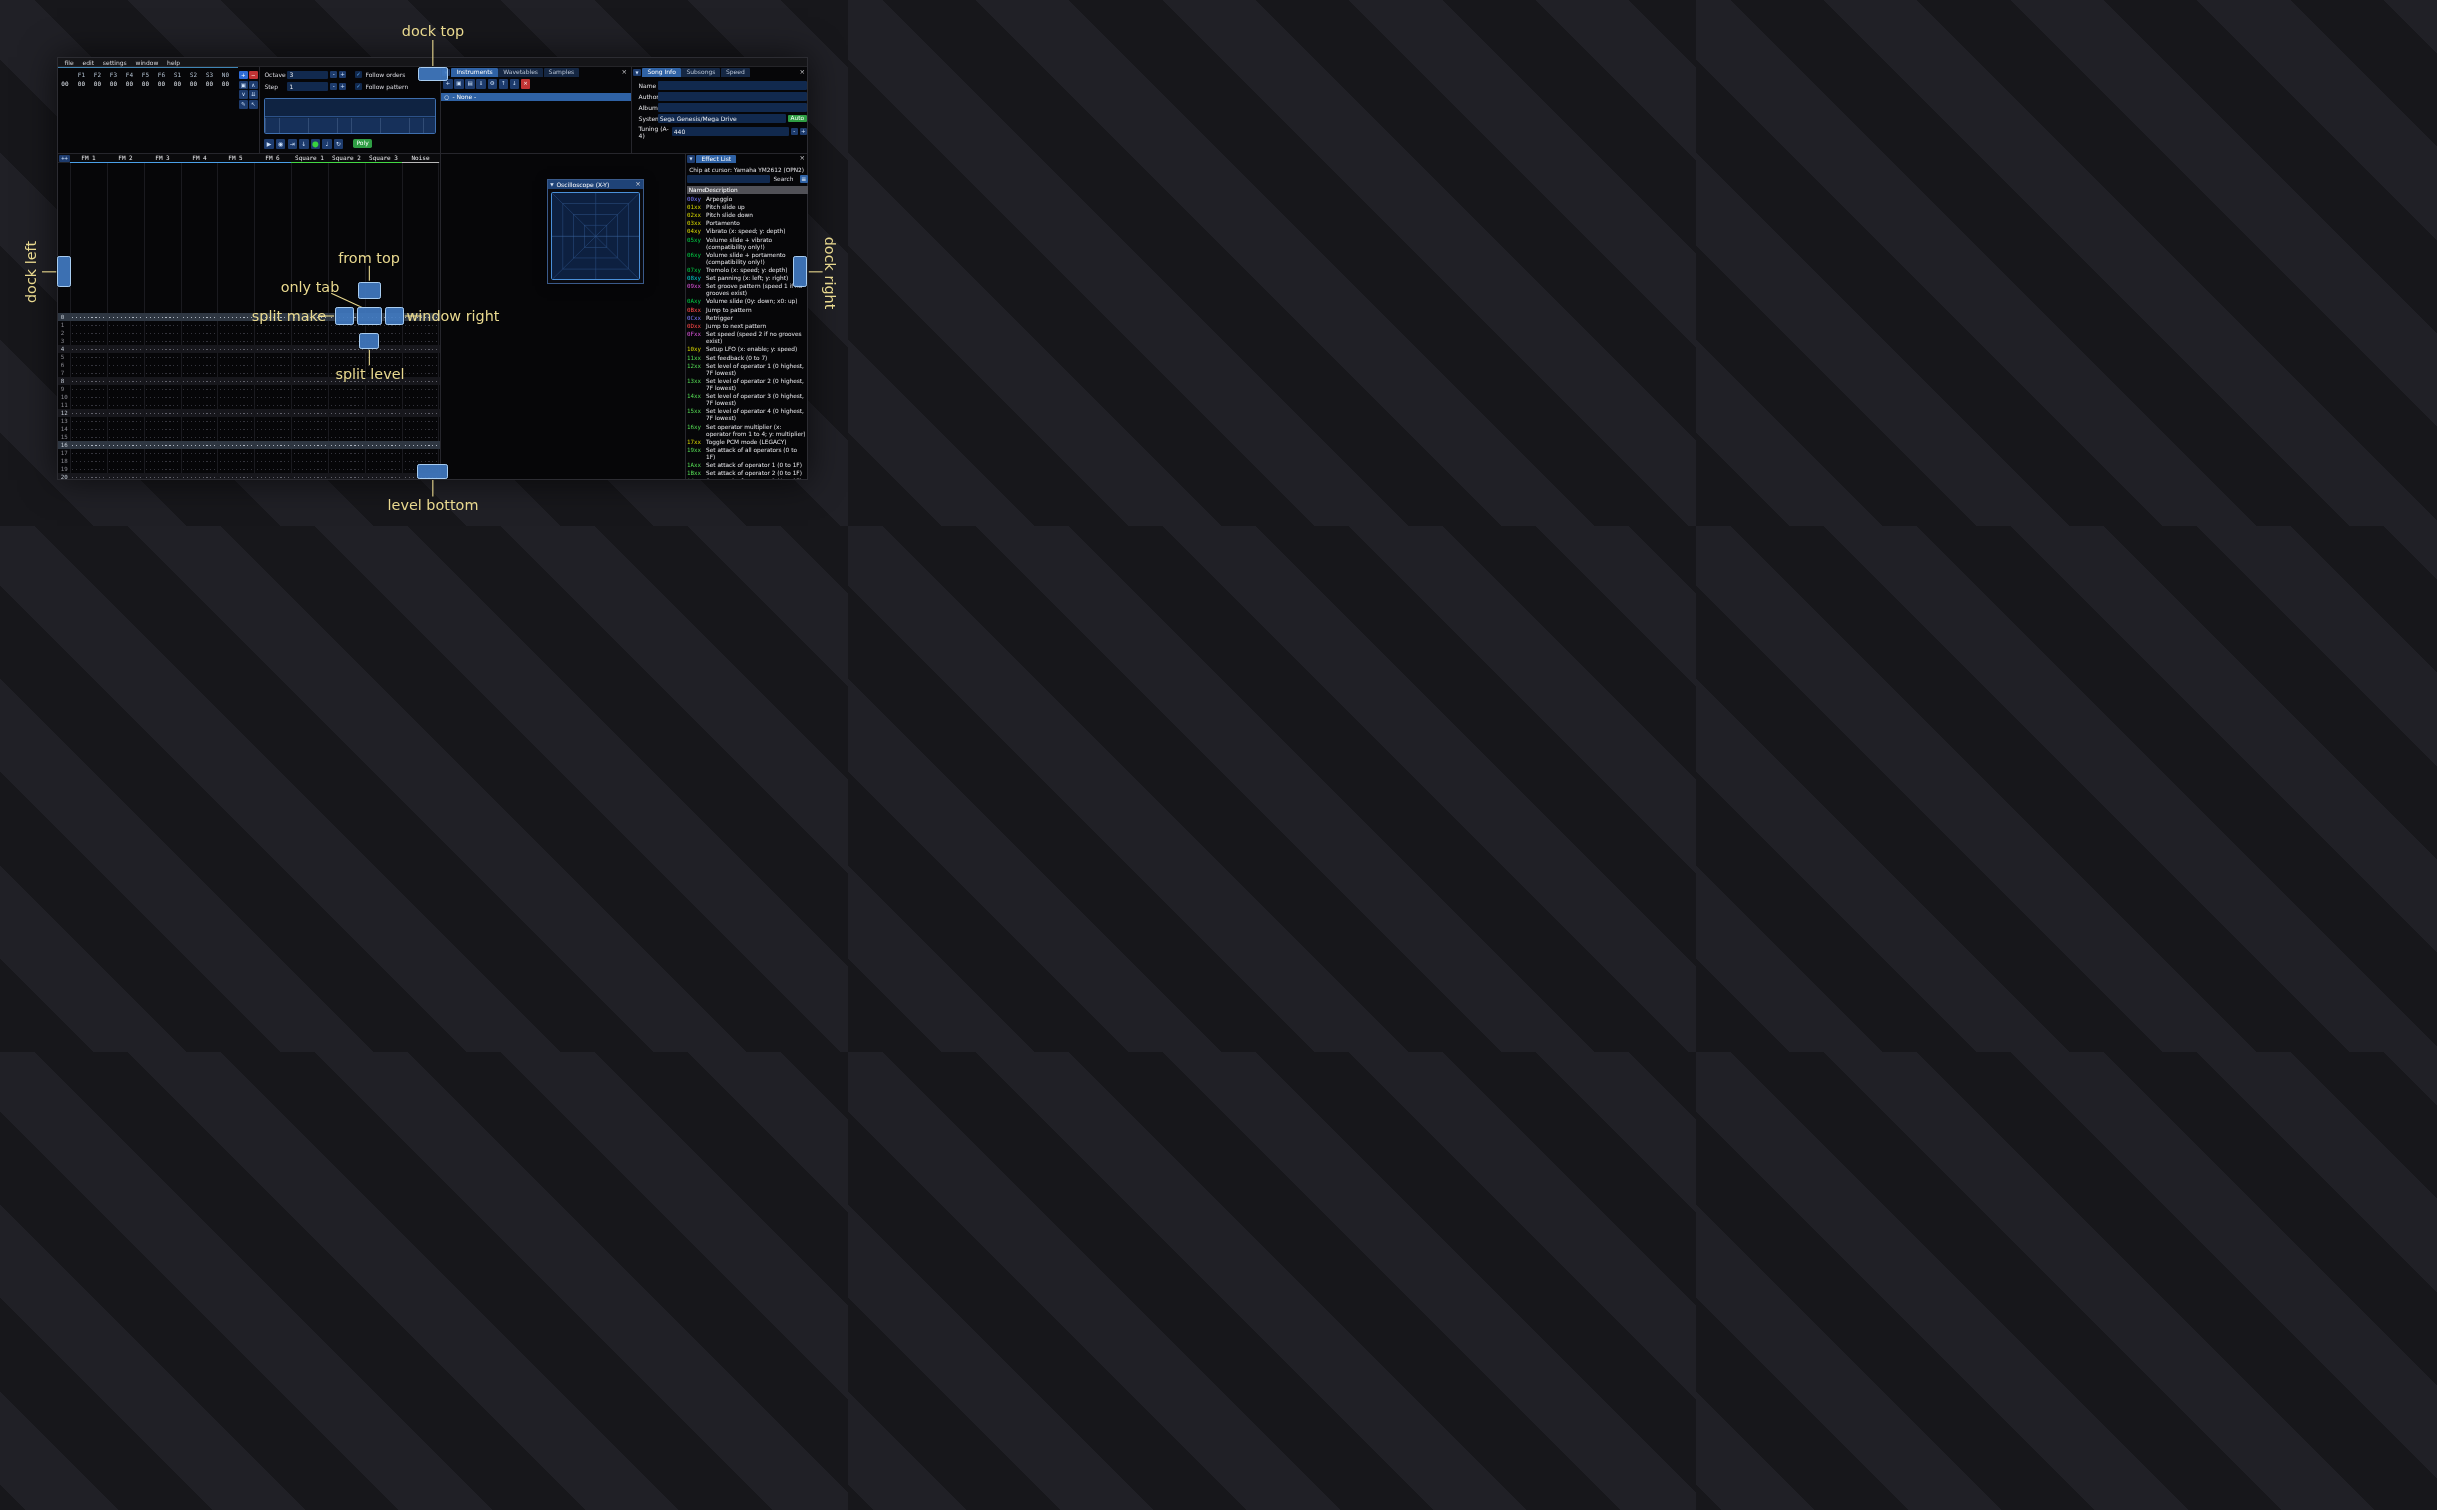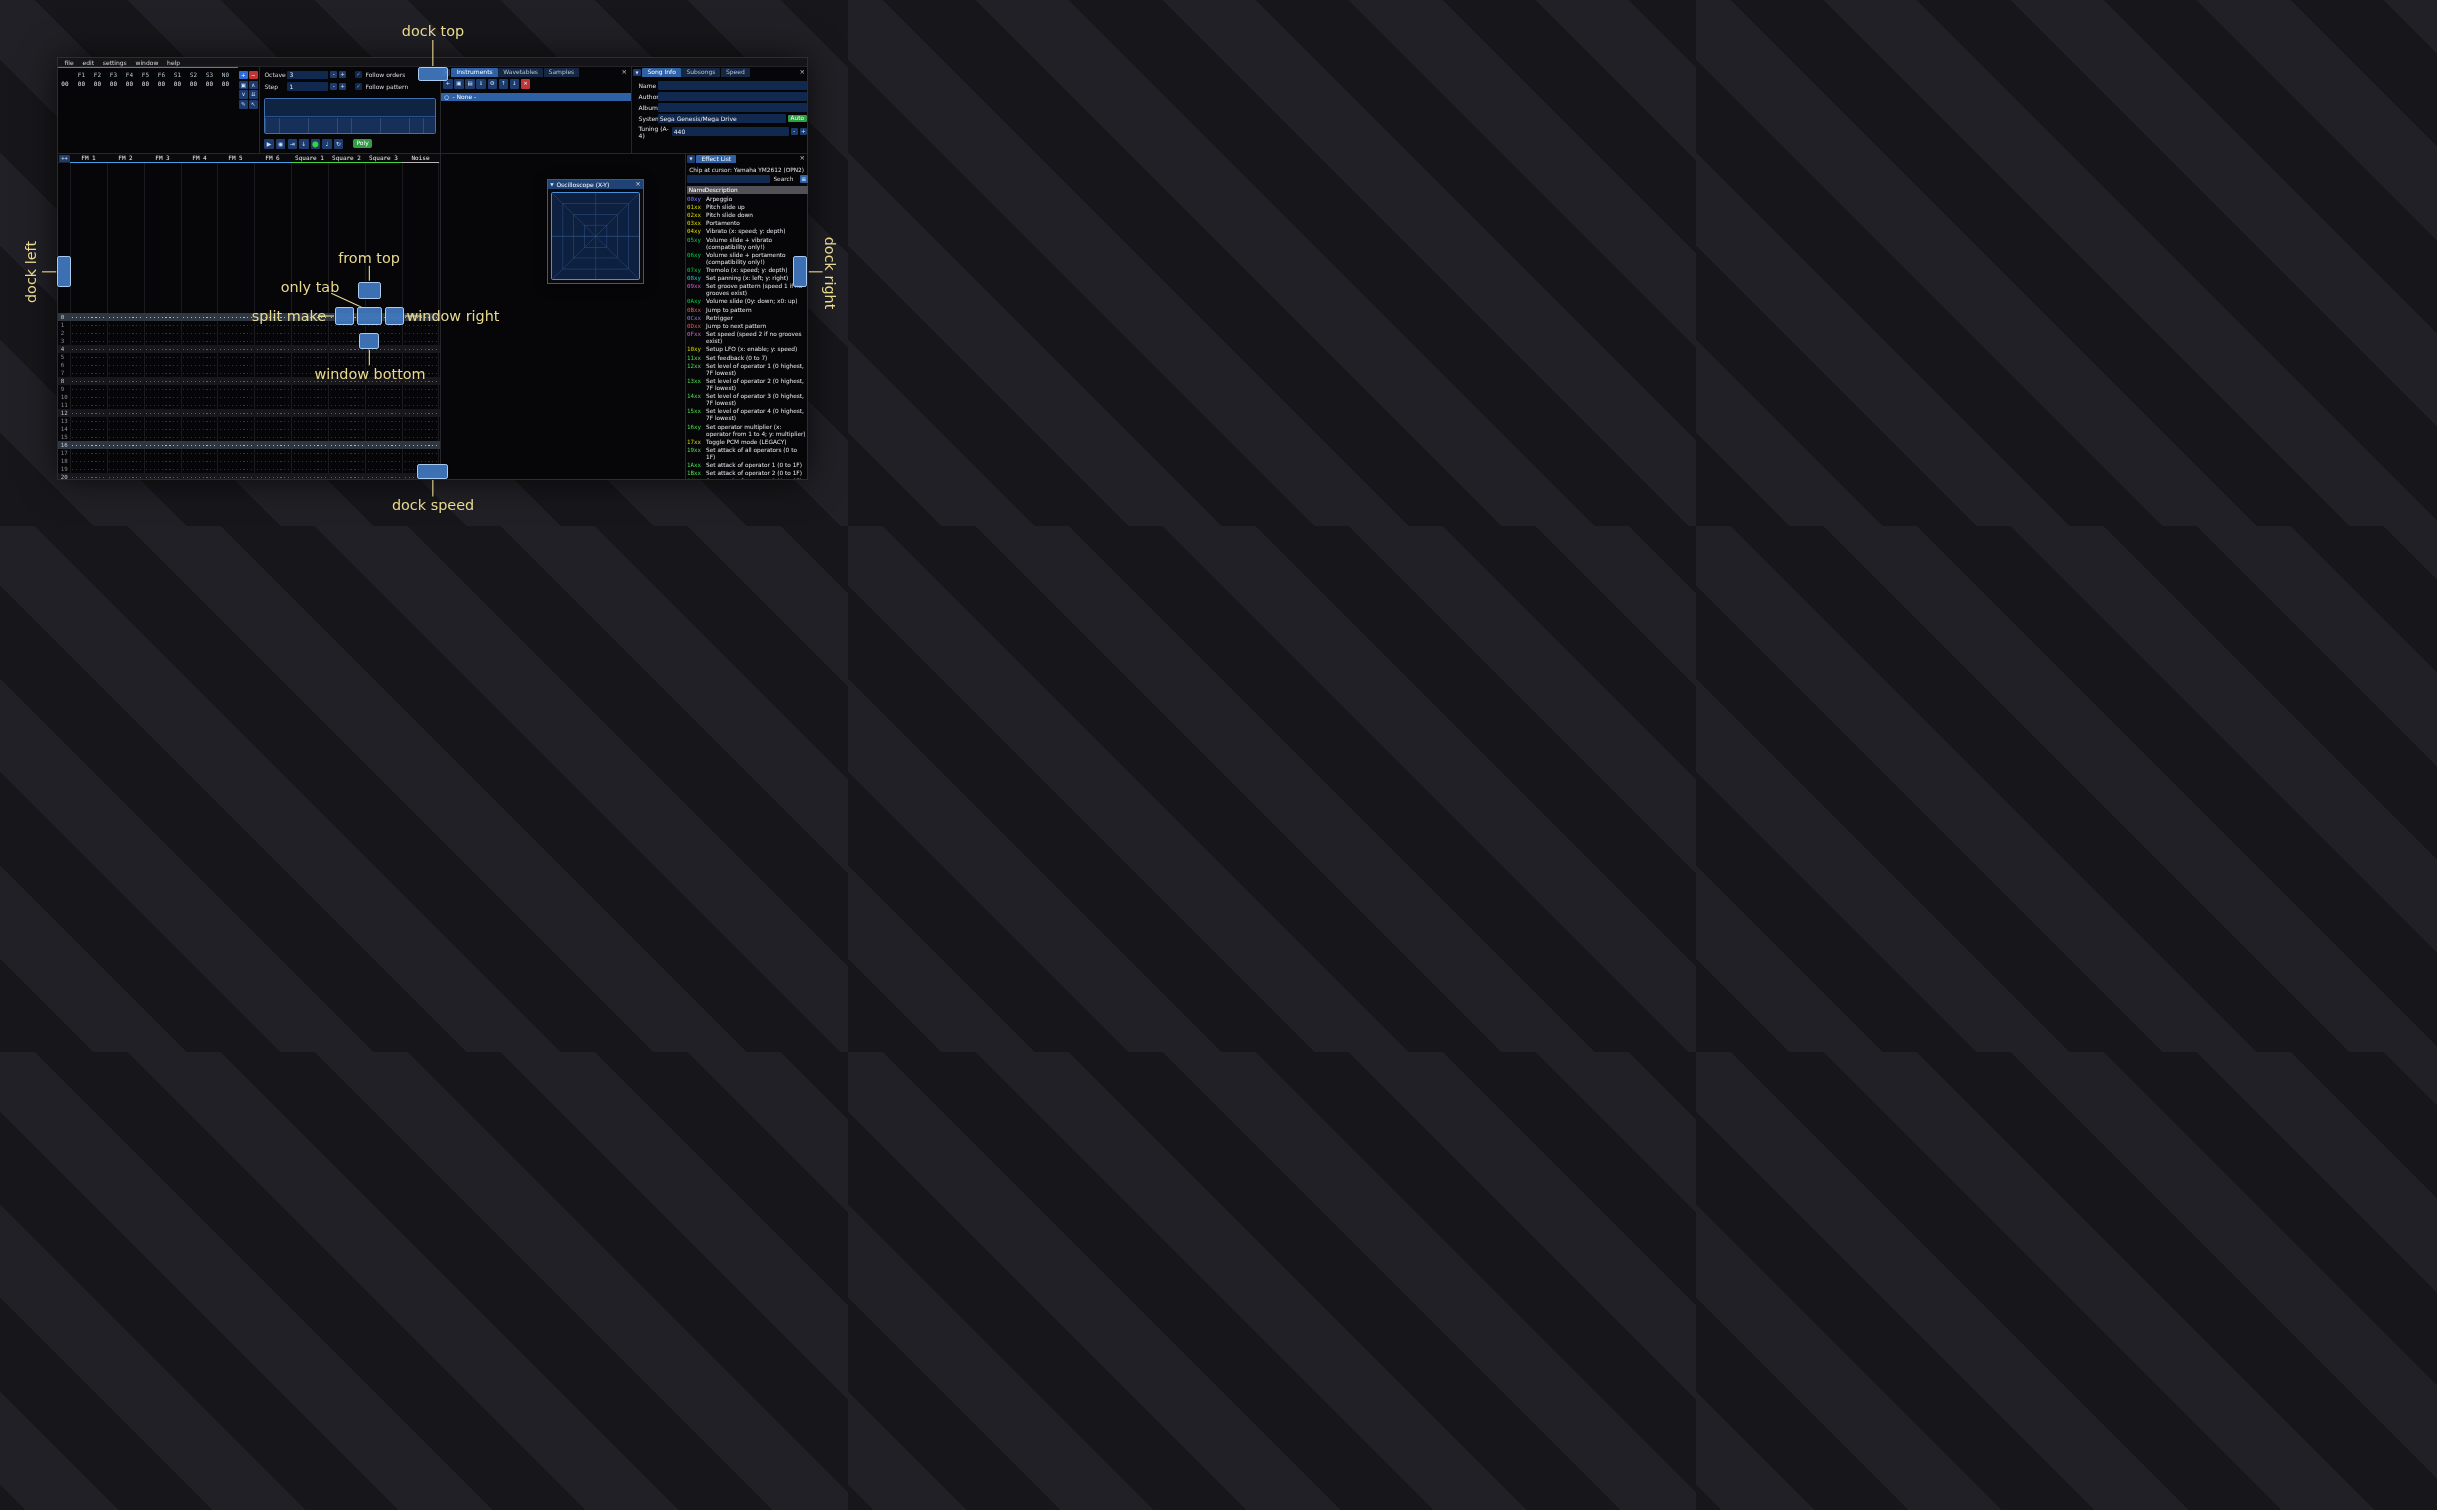--- a/index.html
+++ b/index.html
@@ -727,21 +727,21 @@
 <div class="dock-btn" style="left:417px;top:464px;width:31px;height:15px"></div>
 <div class="dock-btn" style="left:57px;top:256px;width:14.4px;height:31px"></div>
 <div class="dock-btn" style="left:793px;top:256px;width:14.4px;height:31px"></div>
 <div class="dock-btn" style="left:358px;top:282px;width:22.6px;height:17px"></div>
 <div class="dock-btn" style="left:357px;top:307px;width:25px;height:18px"></div>
 <div class="dock-btn" style="left:359px;top:333px;width:20.4px;height:16px"></div>
 <div class="dock-btn" style="left:335px;top:307px;width:19px;height:18px"></div>
 <div class="dock-btn" style="left:385px;top:307px;width:19px;height:18px"></div>
 
 <div class="dock-label" style="left:433px;top:31px">dock top</div>
-<div class="dock-label" style="left:433px;top:505px">dock speed</div>
+<div class="dock-label" style="left:433px;top:505px">level bottom</div>
 <div class="dock-label rot-l" style="left:31px;top:272px">dock left</div>
 <div class="dock-label rot-r" style="left:830px;top:273px">dock right</div>
 <div class="dock-label" style="left:369px;top:258px">from top</div>
-<div class="dock-label" style="left:370px;top:374px">window bottom</div>
+<div class="dock-label" style="left:370px;top:374px">split level</div>
 <div class="dock-label" style="left:289px;top:316px">split make</div>
 <div class="dock-label" style="left:453px;top:316px">window right</div>
 <div class="dock-label" style="left:310px;top:287px">only tab</div>
 
 
 </body></html>

